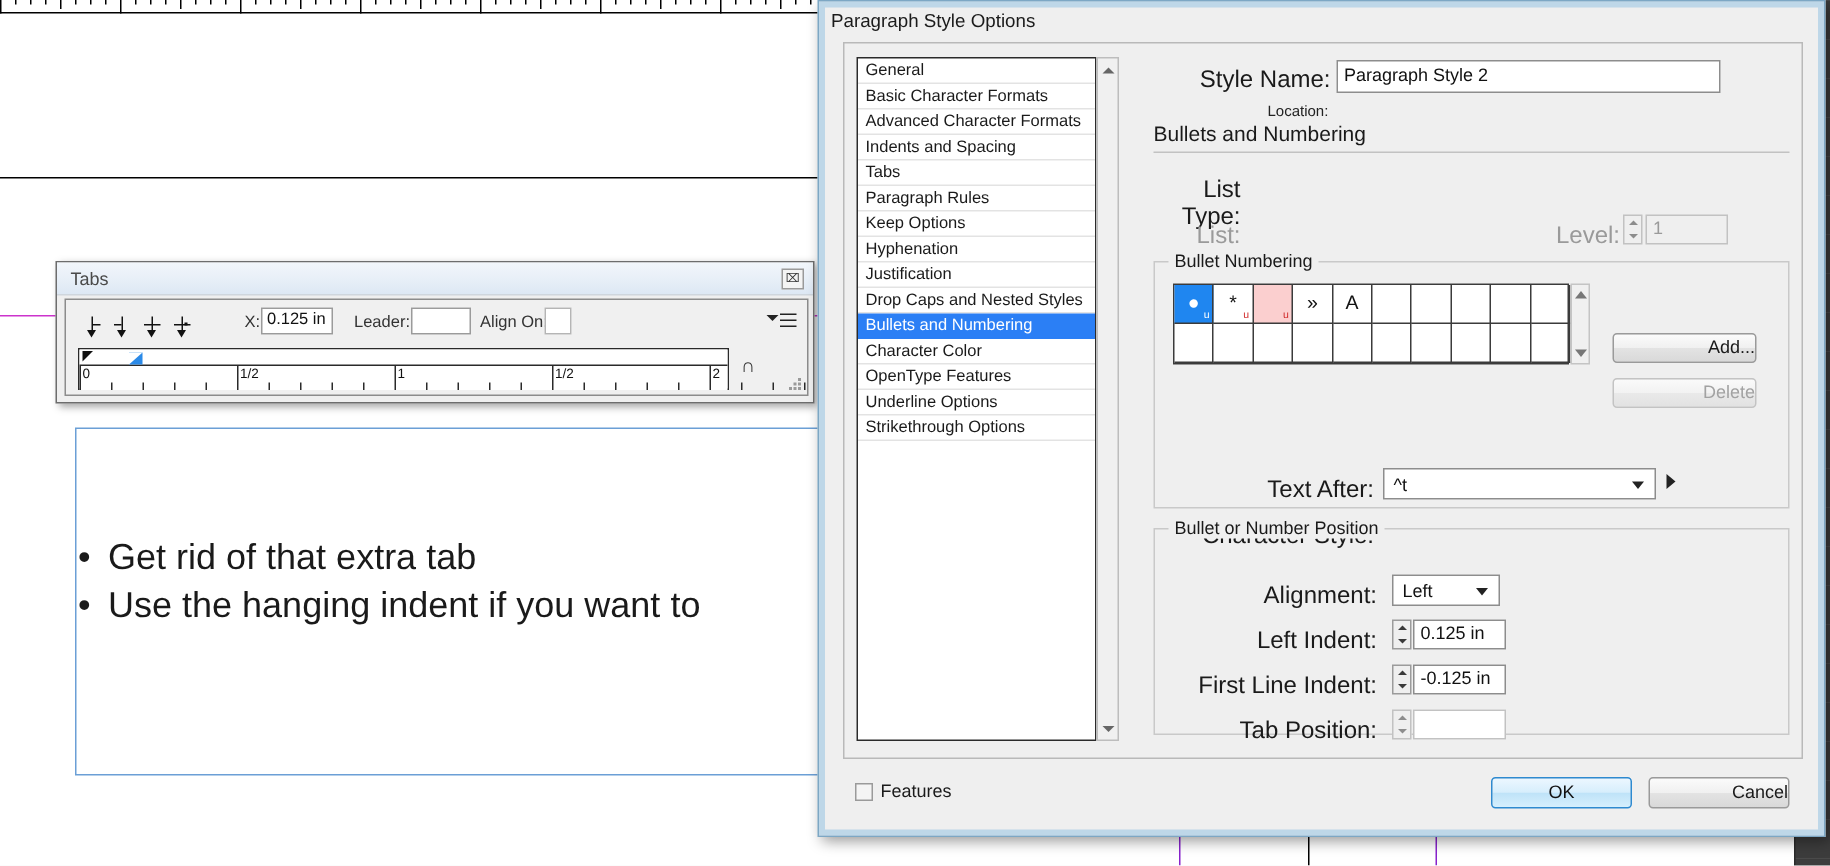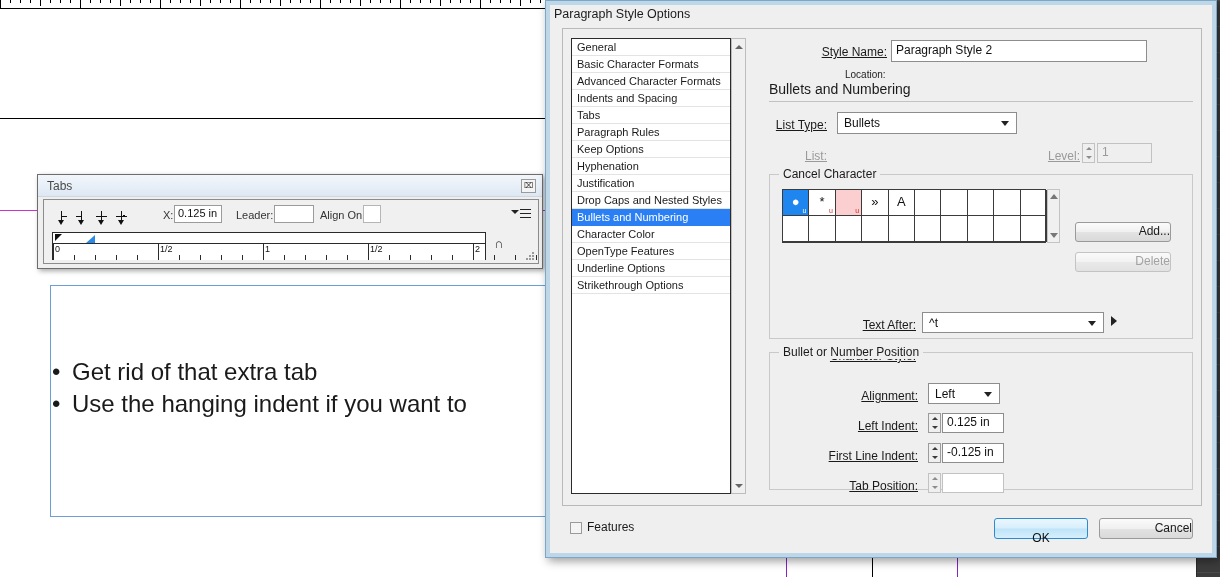--- a/index.html
+++ b/index.html
@@ -180,21 +180,21 @@
   .cat-scroll .sb-arrow { position:absolute; left:0; width:13px; height:13px; }
   .cat-scroll .sb-arrow.up { top:1px; }
   .cat-scroll .sb-arrow.down { bottom:1px; }
   .cat-scroll .sb-arrow i { position:absolute; left:3px; top:5px; width:0;height:0;
     border-left:4px solid transparent;border-right:4px solid transparent; }
   .cat-scroll .sb-arrow.up i { border-bottom:4px solid #666; }
   .cat-scroll .sb-arrow.down i { border-top:4px solid #666; }
 
   
   .rc { position:absolute; left:198px; top:0; width:440px; height:478px; }
-  .lbl { font-size:12px; color:#1a1a1a;text-decoration:underline; }
+  .lbl { font-size:16px; color:#1a1a1a; }
 
   .style-name-lbl { position:absolute; left:8px; top:16px; width:118px; text-align:right; }
   .style-name-inp {
     position:absolute; left:130px; top:11px; width:256px; height:22px;
     border:1px solid #8d8d8d; background:#fff; font-size:12px; padding:2px 4px; color:#111;
   }
   .location-lbl { position:absolute; left:84px; top:40px; font-size:10px; color:#222; }
   .section-head {
     position:absolute; left:8px; top:52px; font-size:14px; color:#1a1a1a;
   }
@@ -323,21 +323,21 @@
     position:absolute; left:24px; top:521px; width:12px; height:12px;
     border:1px solid #9a9a9a; background:#f4f4f4;
   }
   .preview-lbl { position:absolute; left:41px; top:519px; font-size:12px; color:#1a1a1a; }
   .ok-btn {
     position:absolute; left:448px; top:517px; width:94px; height:21px;
     border:1px solid #2e8ad0; border-radius:3px;
     background: linear-gradient(180deg,#ecf7ff 0%, #d7eefc 48%, #bfe3f8 52%, #d5effd 100%);
     font-size:12px; color:#111; text-align:center;
   }
-  .ok-btn .cap { position:absolute; left:0;right:0; top:12px; }
+  .ok-btn .cap { position:absolute; left:0;right:0; top:2px; }
   .cancel-btn { left:553px; top:517px; width:94px; height:21px; }
 </style>
 </head>
 <body>
 
 <div id="root">
 
   <div class="canvas">
 
     <div class="top-ruler" id="topruler">
@@ -608,39 +608,35 @@
 
       <div class="rc">
 
         <div class="lbl style-name-lbl"><span>Style Name:</span></div>
         <div class="style-name-inp">Paragraph Style 2</div>
         <div class="location-lbl">Location:</div>
         <div class="section-head">Bullets and Numbering</div>
         <div class="section-rule"></div>
 
         <div class="lbl listtype-lbl">List Type:</div>
-        <div class="sel listtype-sel">
-          <span class="txt">Bullets</span>
-          <i class="arrow"></i>
-        </div>
 
         <div class="lbl list-lbl">List:</div>
         <div class="lbl level-lbl">Level:</div>
         <div class="spin level-spin">
           <div class="up">
               <i></i>
             </div>
           <div class="dn">
               <i></i>
             </div>
         </div>
         <div class="level-inp">1</div>
 
         <div class="group grp-bullet">
-          <div class="group-label">Cancel Character</div>
+          <div class="group-label">Bullet Numbering</div>
           <div class="bullet-grid" id="bulletgrid">
               <div class="bg-cell sel-cell" style="left: 0px; top: 0px;">
                 <span class="glyph">●</span>
                 <span class="sub">u</span>
               </div>
               <div class="bg-cell" style="left: 26.4px; top: 0px;">
                 <span class="glyph">*</span>
                 <span class="sub">u</span>
               </div>
               <div class="bg-cell pink" style="left: 52.8px; top: 0px;">

